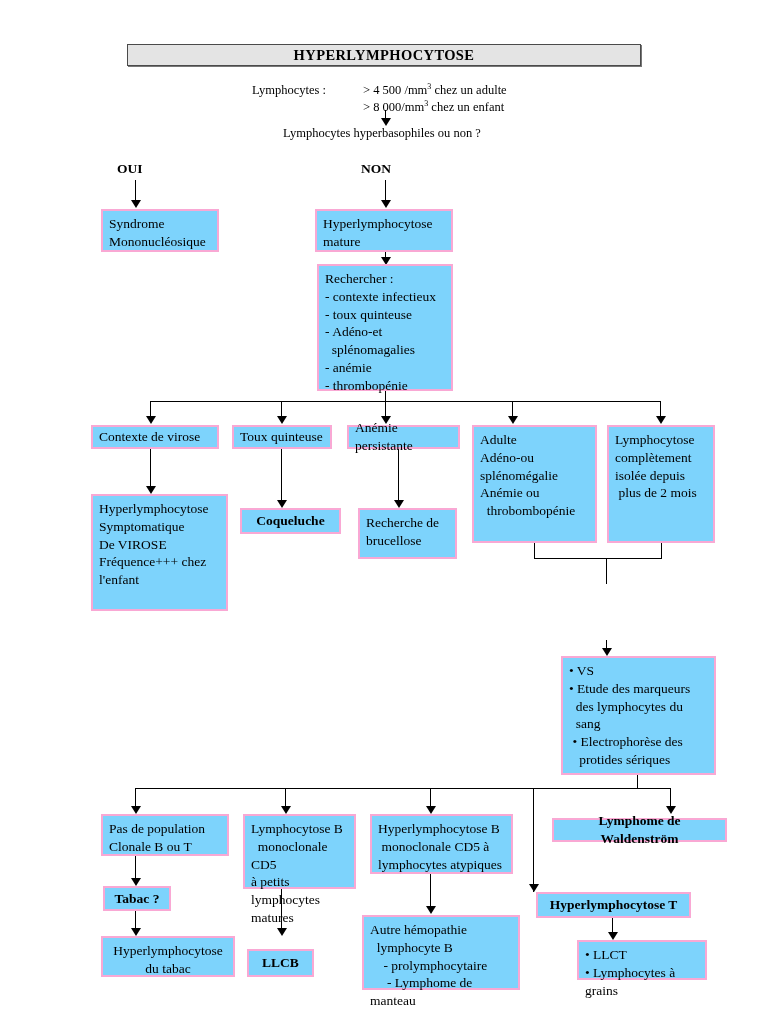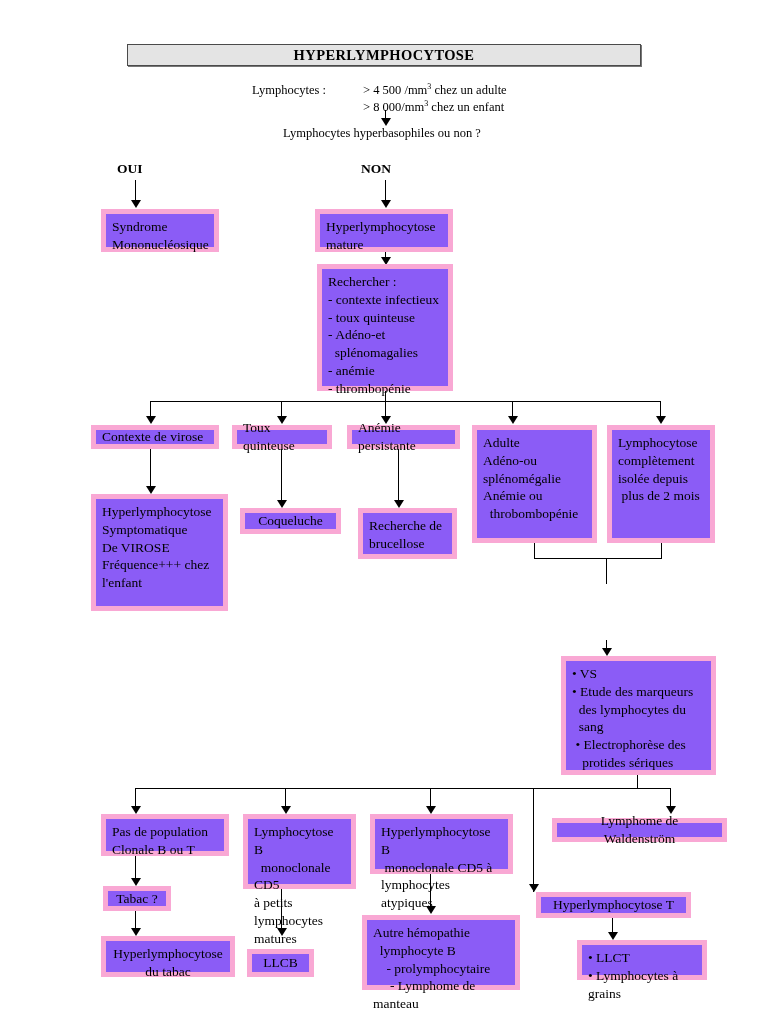--- a/index.html
+++ b/index.html
@@ -8,31 +8,31 @@
     background:#ffffff;
     font-family:"Liberation Serif", serif;
     color:#000;
     overflow:hidden;
   }
   #canvas{position:relative;width:768px;height:1024px;}
 
   
   .box{
     position:absolute;
-    border:5px solid #f9a8d4;
-    background:#8b5cf6;
+    border:2px solid #f9a8d4;
+    background:#7dd3fc;
     box-sizing:border-box;
     font-size:13.5px;
     line-height:1.32;
     padding:4px 6px;
     white-space:pre-wrap;
   }
   .box.center{text-align:center;}
   .box.vcenter{display:flex;align-items:center;}
-  .box.vcenter.center{justify-content:center;}
+  .box.vcenter.center{justify-content:center;font-weight:bold;}
 
   
   #title-banner{
     position:absolute;
     left:127px;top:44px;width:514px;height:22px;
     background:#e4e4e4;
     border:1px solid #4a4a4a;
     box-shadow:1px 1px 0 #777;
     box-sizing:border-box;
     text-align:center;

